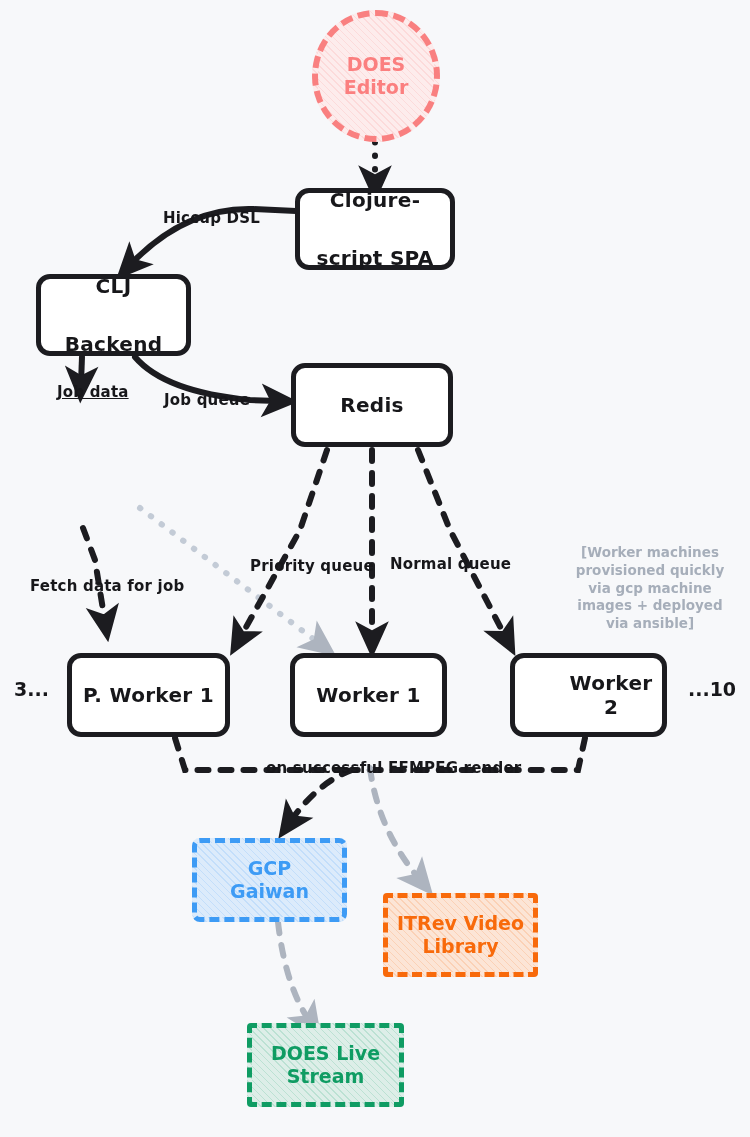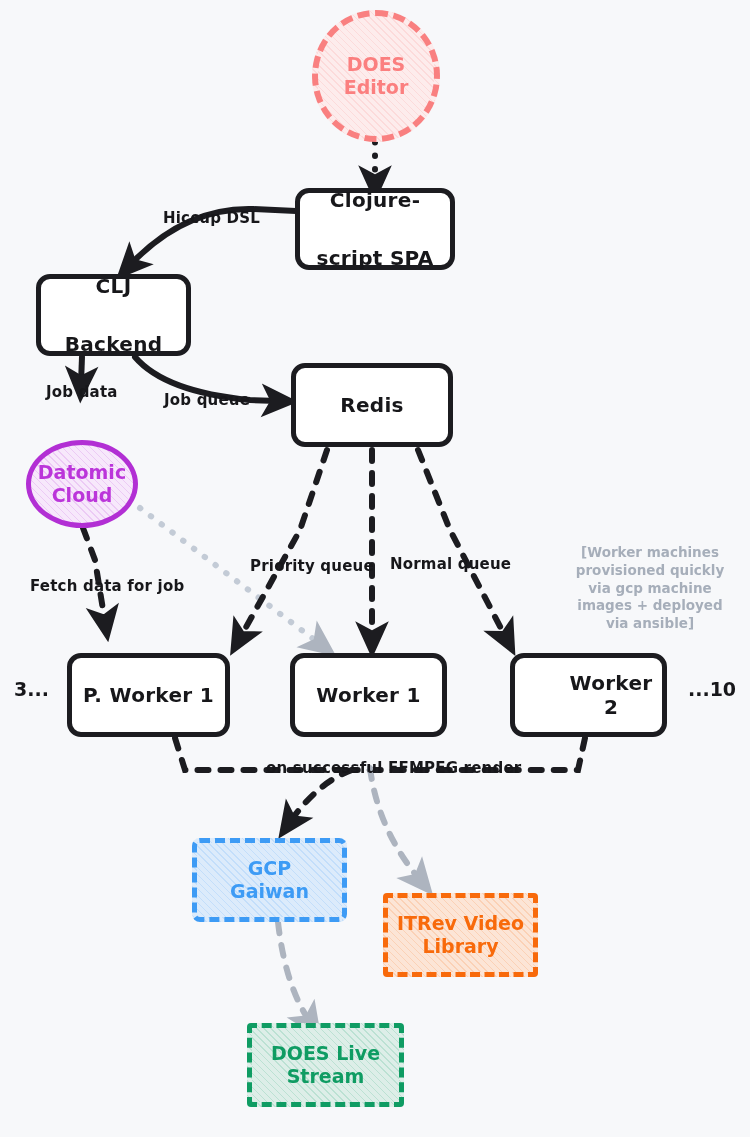--- a/index.html
+++ b/index.html
@@ -178,24 +178,20 @@
 
   <div class="node boxnode" id="clj-backend" style="left:36px; top:274px; width:155px; height:82px;">
     <span>CLJ</span>
     <span>Backend</span>
   </div>
 
   <div class="node boxnode" id="redis" style="left:291px; top:363px; width:162px; height:84px;">
     <span>Redis</span>
   </div>
 
-  <div class="node circlenode" id="datomic-cloud" style="left:26px; top:440px; width:112px; height:88px;">
-    <span>Datomic</span>
-    <span>Cloud</span>
-  </div>
 
   <div class="node boxnode" id="p-worker-1" style="left:67px; top:653px; width:163px; height:84px;">
     <span>P. Worker 1</span>
   </div>
 
   <div class="node boxnode" id="worker-1" style="left:290px; top:653px; width:157px; height:84px;">
     <span>Worker 1</span>
   </div>
 
   <div class="node boxnode" id="worker-2" style="left:510px; top:653px; width:157px; height:84px;padding-left:45px;">
@@ -212,21 +208,21 @@
     <span>Library</span>
   </div>
 
   <div class="node dashed-box" id="does-live-stream" style="left:247px; top:1023px; width:157px; height:84px;">
     <span>DOES Live</span>
     <span>Stream</span>
   </div>
 
   <div class="edge-label" style="left:163px; top:209px;">Hiccup DSL</div>
 
-  <div class="edge-label" style="left:46px; top:383px;">Job data</div>
+  <div class="edge-label" style="left:57px; top:383px;text-decoration:underline;">Job data</div>
 
   <div class="edge-label" style="left:164px; top:391px;">Job queue</div>
 
   <div class="edge-label" style="left:30px; top:577px;">Fetch data for job</div>
 
   <div class="edge-label" style="left:250px; top:557px;">Priority queue</div>
 
   <div class="edge-label" style="left:390px; top:555px;">Normal queue</div>
 
   <div class="edge-label" style="left:266px; top:759px;">on successful FFMPEG render</div>

